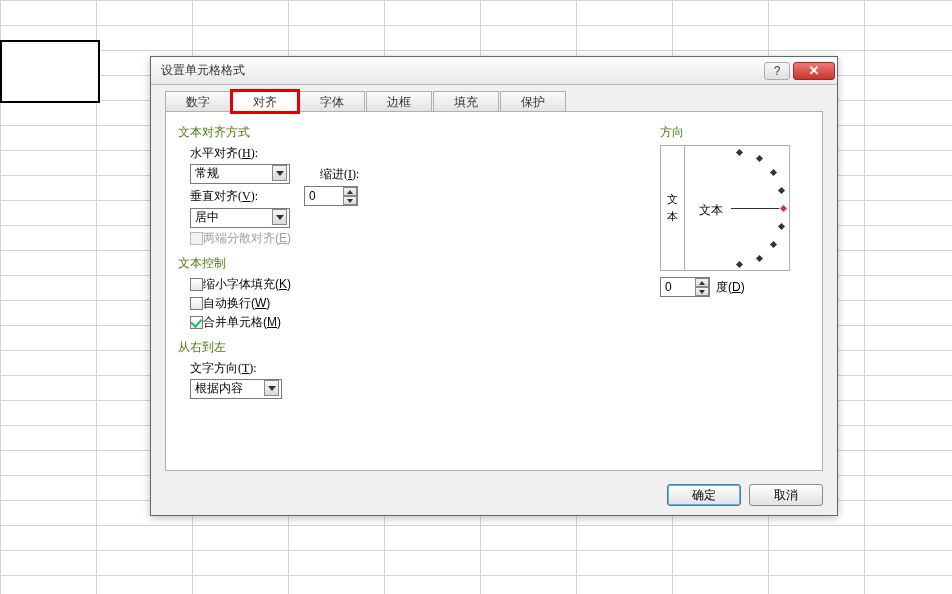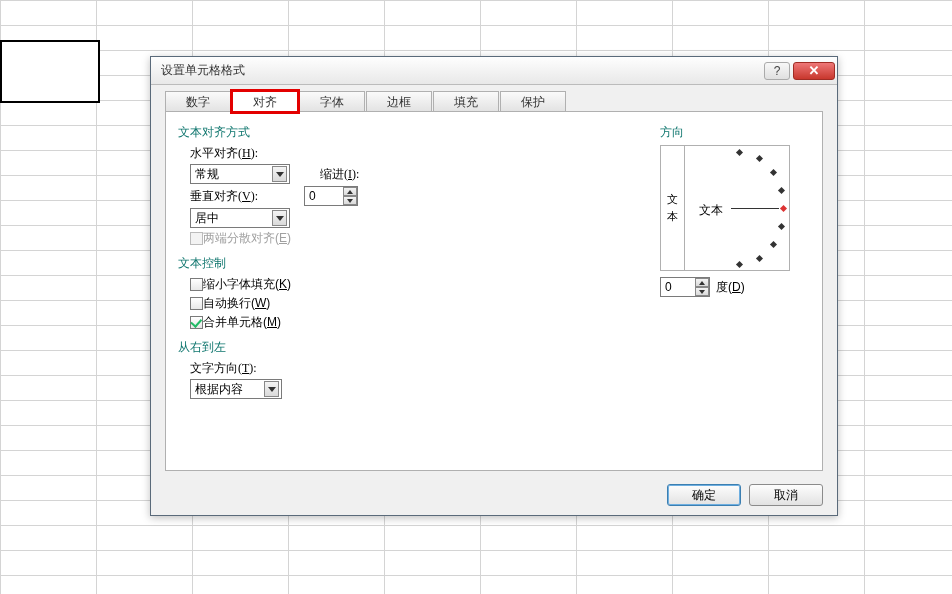--- a/index.html
+++ b/index.html
@@ -106,30 +106,30 @@
     .tab-body {
       position: absolute;
       left: 14px;
       right: 14px;
       top: 54px;
       bottom: 44px;
       border: 1px solid #b0b0b0;
       background: #fff;
       padding: 10px 12px;
     }
-    .group-title { font-size: 12px; color: #0f766e; margin: 2px 0 4px 0; }
+    .group-title { font-size: 12px; color: #4d7c0f; margin: 2px 0 4px 0; }
     .field-row { display: flex; align-items: center; margin: 2px 0 2px 12px; gap: 6px; }
     .label { white-space: nowrap; font-family: Liberation Serif, serif; }
     .shortcut { text-decoration: underline; }
     .select {
       border: 1px solid #7a7a7a;
       background: #fff;
       height: 20px;
       display: flex;
-      align-items: center;
+      align-items: flex-start;
       padding: 0 2px 0 4px;
     }
     .select.w100 { width: 100px; }
     .select.w92 { width: 92px; }
     .select .sel-arrow {
       margin-left: auto;
       width: 15px;
       height: 16px;
       border: 1px solid #888;
       background: linear-gradient(#f4f4f4,#dadada);

